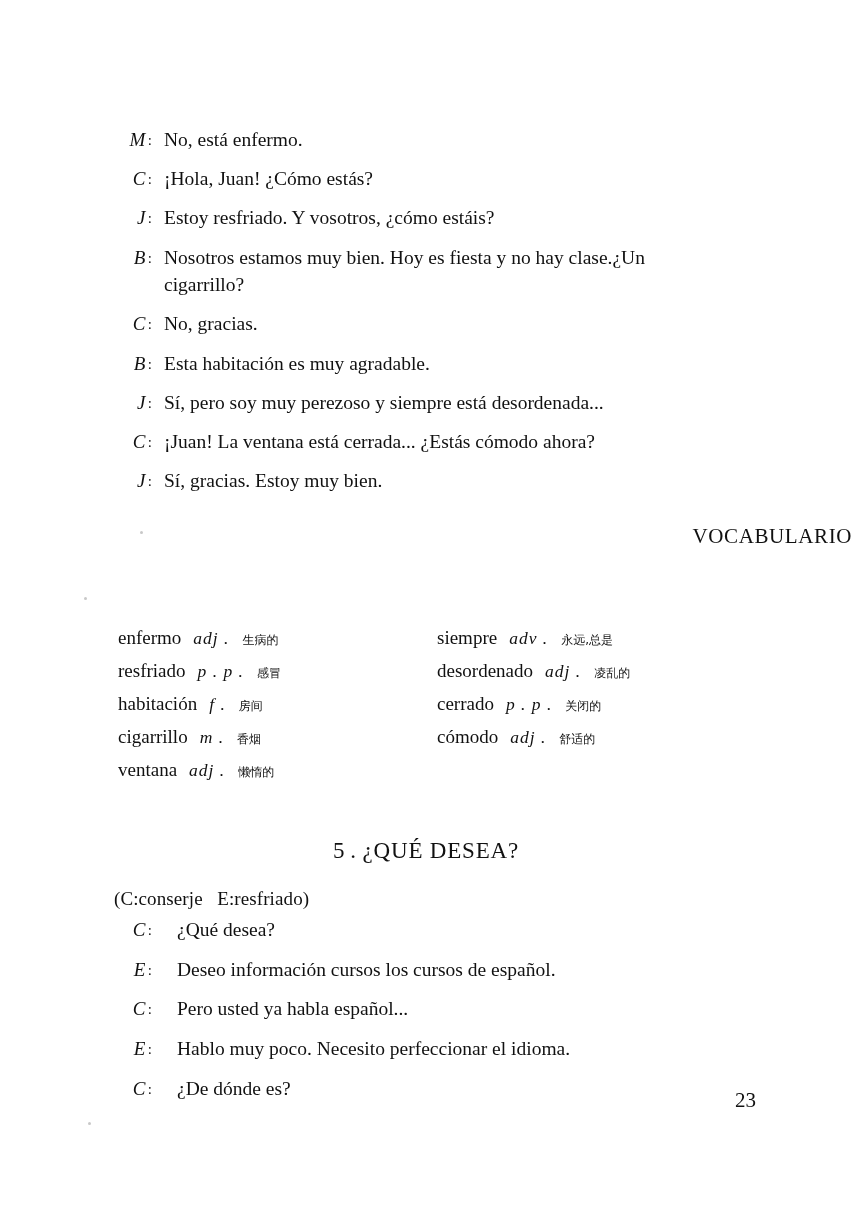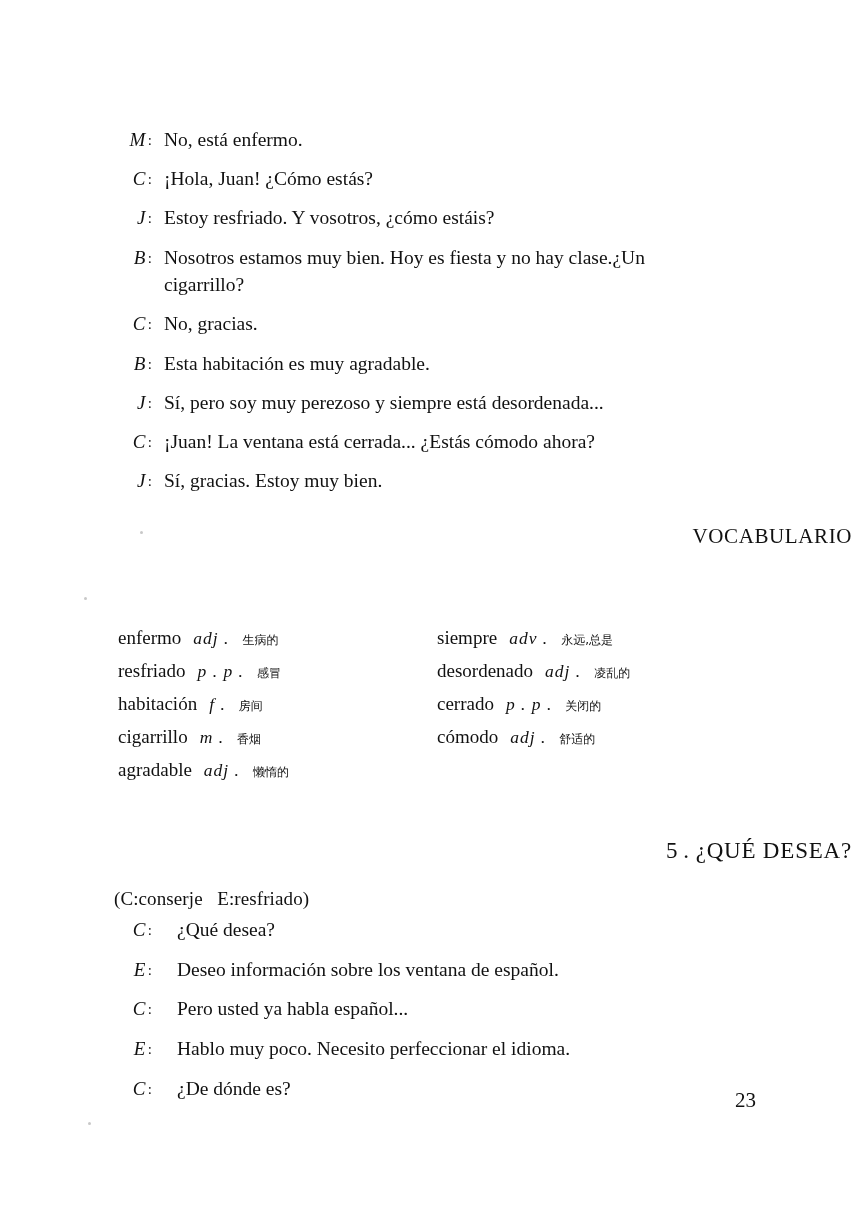--- a/index.html
+++ b/index.html
@@ -117,21 +117,21 @@
     padding-left: 13px;
     font-family: "DejaVu Sans", "Liberation Sans", sans-serif;
   }
 
   
   .section-heading {
     position: absolute;
     left: 0;
     right: 0;
     top: 838px;
-    text-align: right;
+    text-align: center;
     font-size: 23px;
     letter-spacing: 0.8px;
   }
   .section-heading .num { letter-spacing: 0; }
 
   
   .page-number {
     position: absolute;
     right: 96px;
     top: 1088px;
@@ -230,21 +230,21 @@
         <span class="vword">habitación</span>
         <span class="vpos">f .</span>
         <span class="vcn">房间</span>
       </div>
       <div class="vrow">
         <span class="vword">cigarrillo</span>
         <span class="vpos">m .</span>
         <span class="vcn">香烟</span>
       </div>
       <div class="vrow">
-        <span class="vword">agradable</span>
+        <span class="vword">ventana</span>
         <span class="vpos">adj .</span>
         <span class="vcn">懒惰的</span>
       </div>
     </div>
   <div class="vocab" id="vocab-right">
       <div class="vrow">
         <span class="vword">siempre</span>
         <span class="vpos">adv .</span>
         <span class="vcn">永远,总是</span>
       </div>
@@ -275,21 +275,21 @@
   <div class="dialogue" id="dialogue-bottom">
       <div class="line">
         <div class="speaker">C<span class="colon">:</span></div>
         <div class="utterance">
           <span class="wrapline">¿Qué desea?</span>
         </div>
       </div>
       <div class="line">
         <div class="speaker">E<span class="colon">:</span></div>
         <div class="utterance">
-          <span class="wrapline">Deseo información sobre los ventana de español.</span>
+          <span class="wrapline">Deseo información cursos los cursos de español.</span>
         </div>
       </div>
       <div class="line">
         <div class="speaker">C<span class="colon">:</span></div>
         <div class="utterance">
           <span class="wrapline">Pero usted ya habla español...</span>
         </div>
       </div>
       <div class="line">
         <div class="speaker">E<span class="colon">:</span></div>

